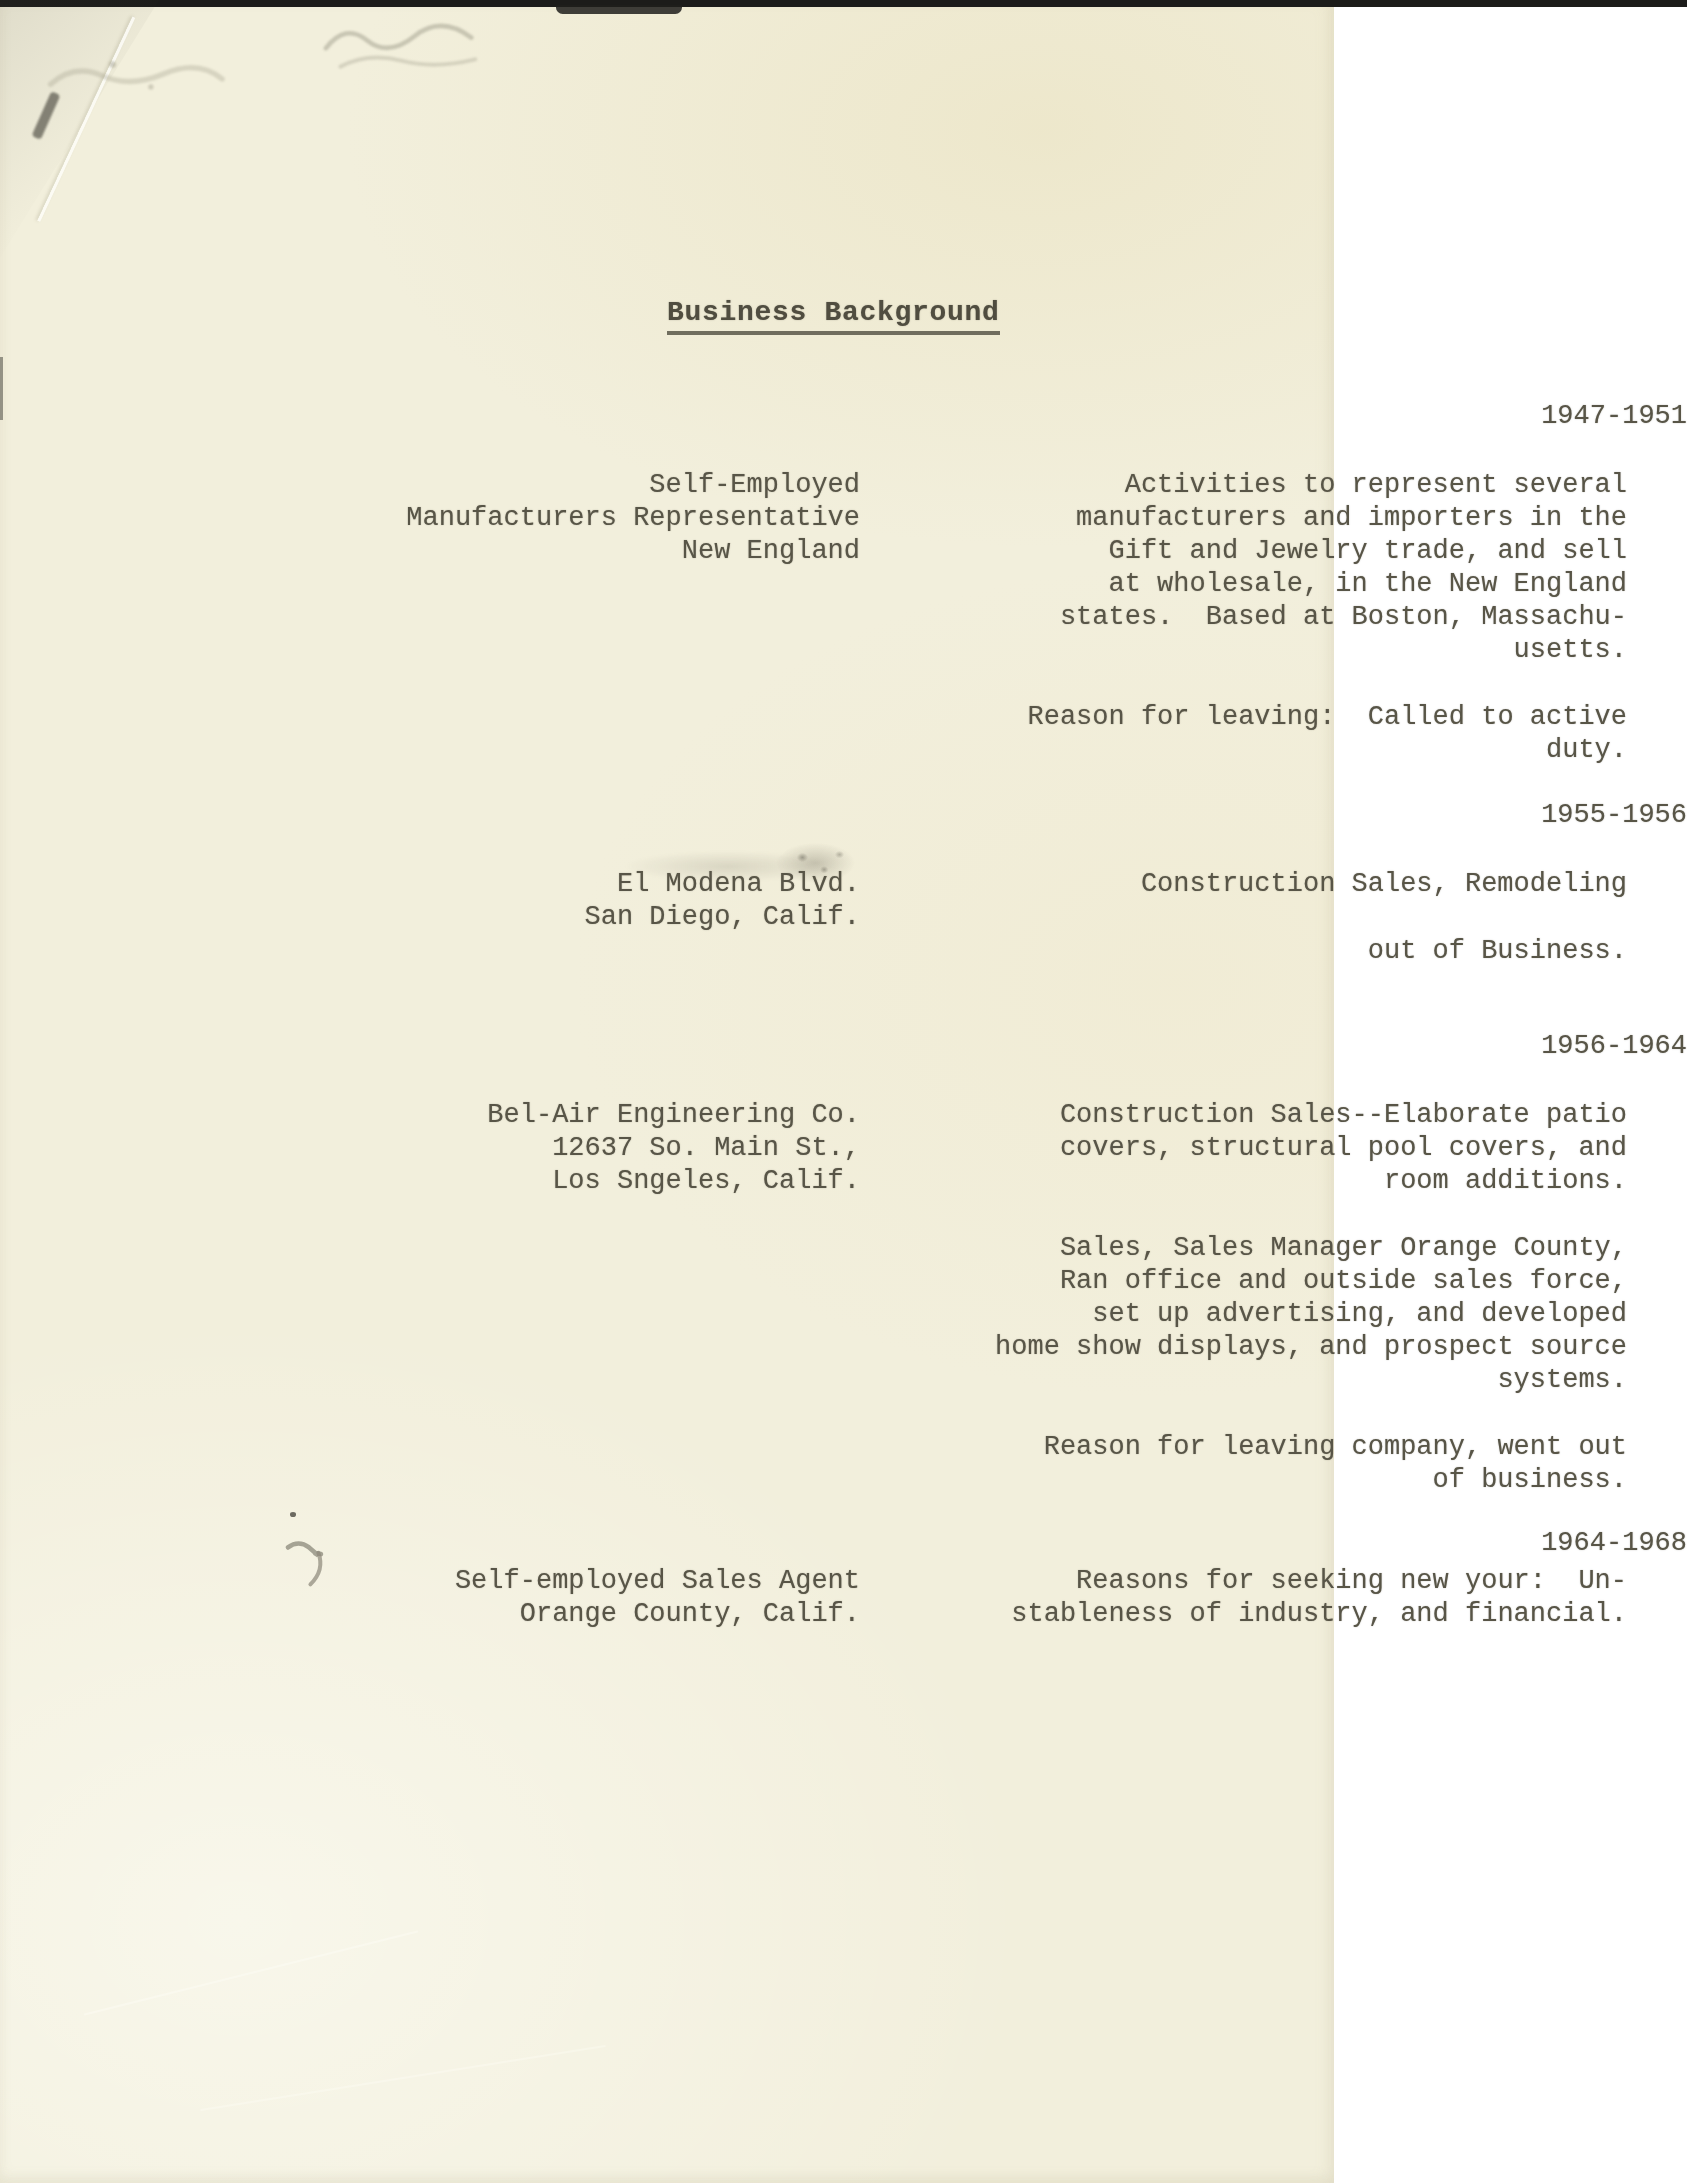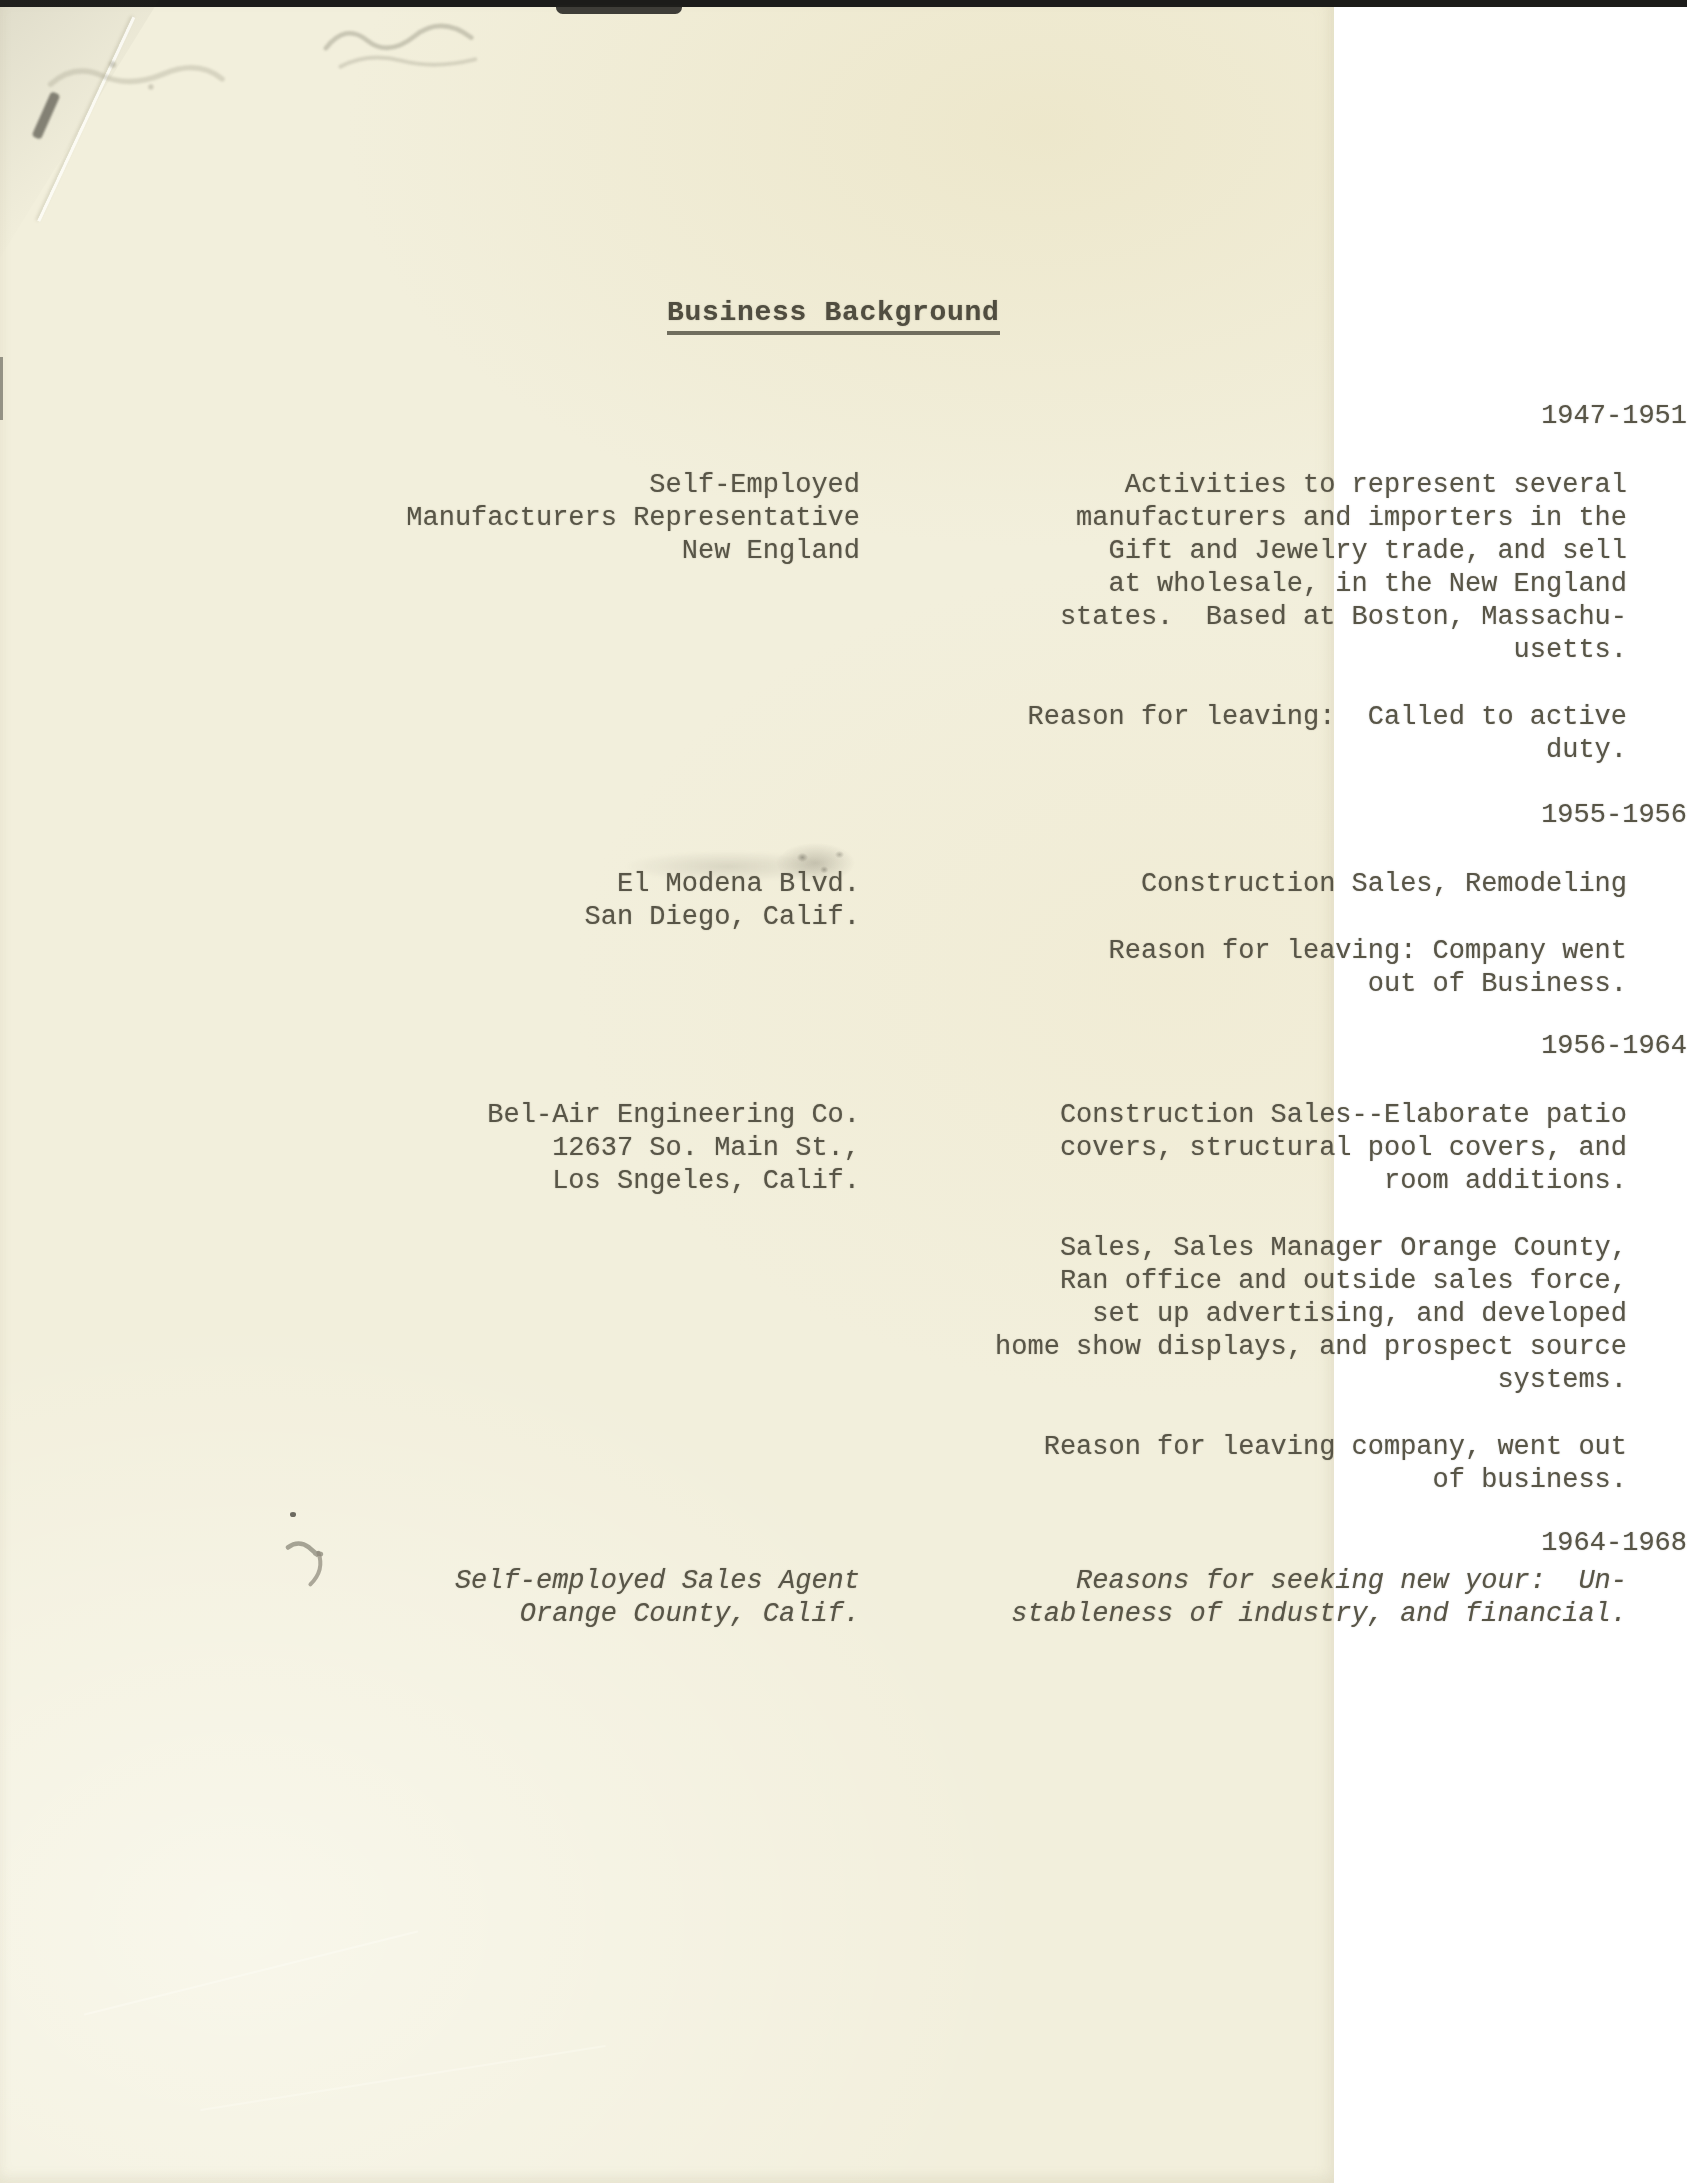--- a/index.html
+++ b/index.html
@@ -124,21 +124,20 @@
     <div class="cols" style="margin-top: 36px;">
       <div class="left">
             <div class="line">El Modena Blvd.</div>
             <div class="line">San Diego, Calif.</div>
           </div>
       <div class="right">
             <div class="para">
               <div class="line">Construction Sales, Remodeling</div>
             </div>
             <div class="para">
-              <div class="line">Reason for leaving: Company went</div>
               <div class="line">out of Business.</div>
             </div>
           </div>
     </div>
   </section>
       <section class="section" style="top: 1030px;">
     <div class="period line">1956-1964</div>
     <div class="cols" style="margin-top: 36px;">
       <div class="left">
             <div class="line">Bel-Air Engineering Co.</div>
@@ -160,21 +159,21 @@
             </div>
             <div class="para">
               <div class="line">Reason for leaving company, went out</div>
               <div class="line">of business.</div>
             </div>
           </div>
     </div>
   </section>
       <section class="section" style="top: 1527px;">
     <div class="period line">1964-1968</div>
-    <div class="cols" style="margin-top: 4.6px; font-style: italic;">
+    <div class="cols" style="margin-top: 4.6px;">
       <div class="left">
             <div class="line">Self-employed Sales Agent</div>
             <div class="line">Orange County, Calif.</div>
           </div>
       <div class="right">
             <div class="para">
               <div class="line">Reasons for seeking new your:  Un-</div>
               <div class="line">stableness of industry, and financial.</div>
             </div>
           </div>

